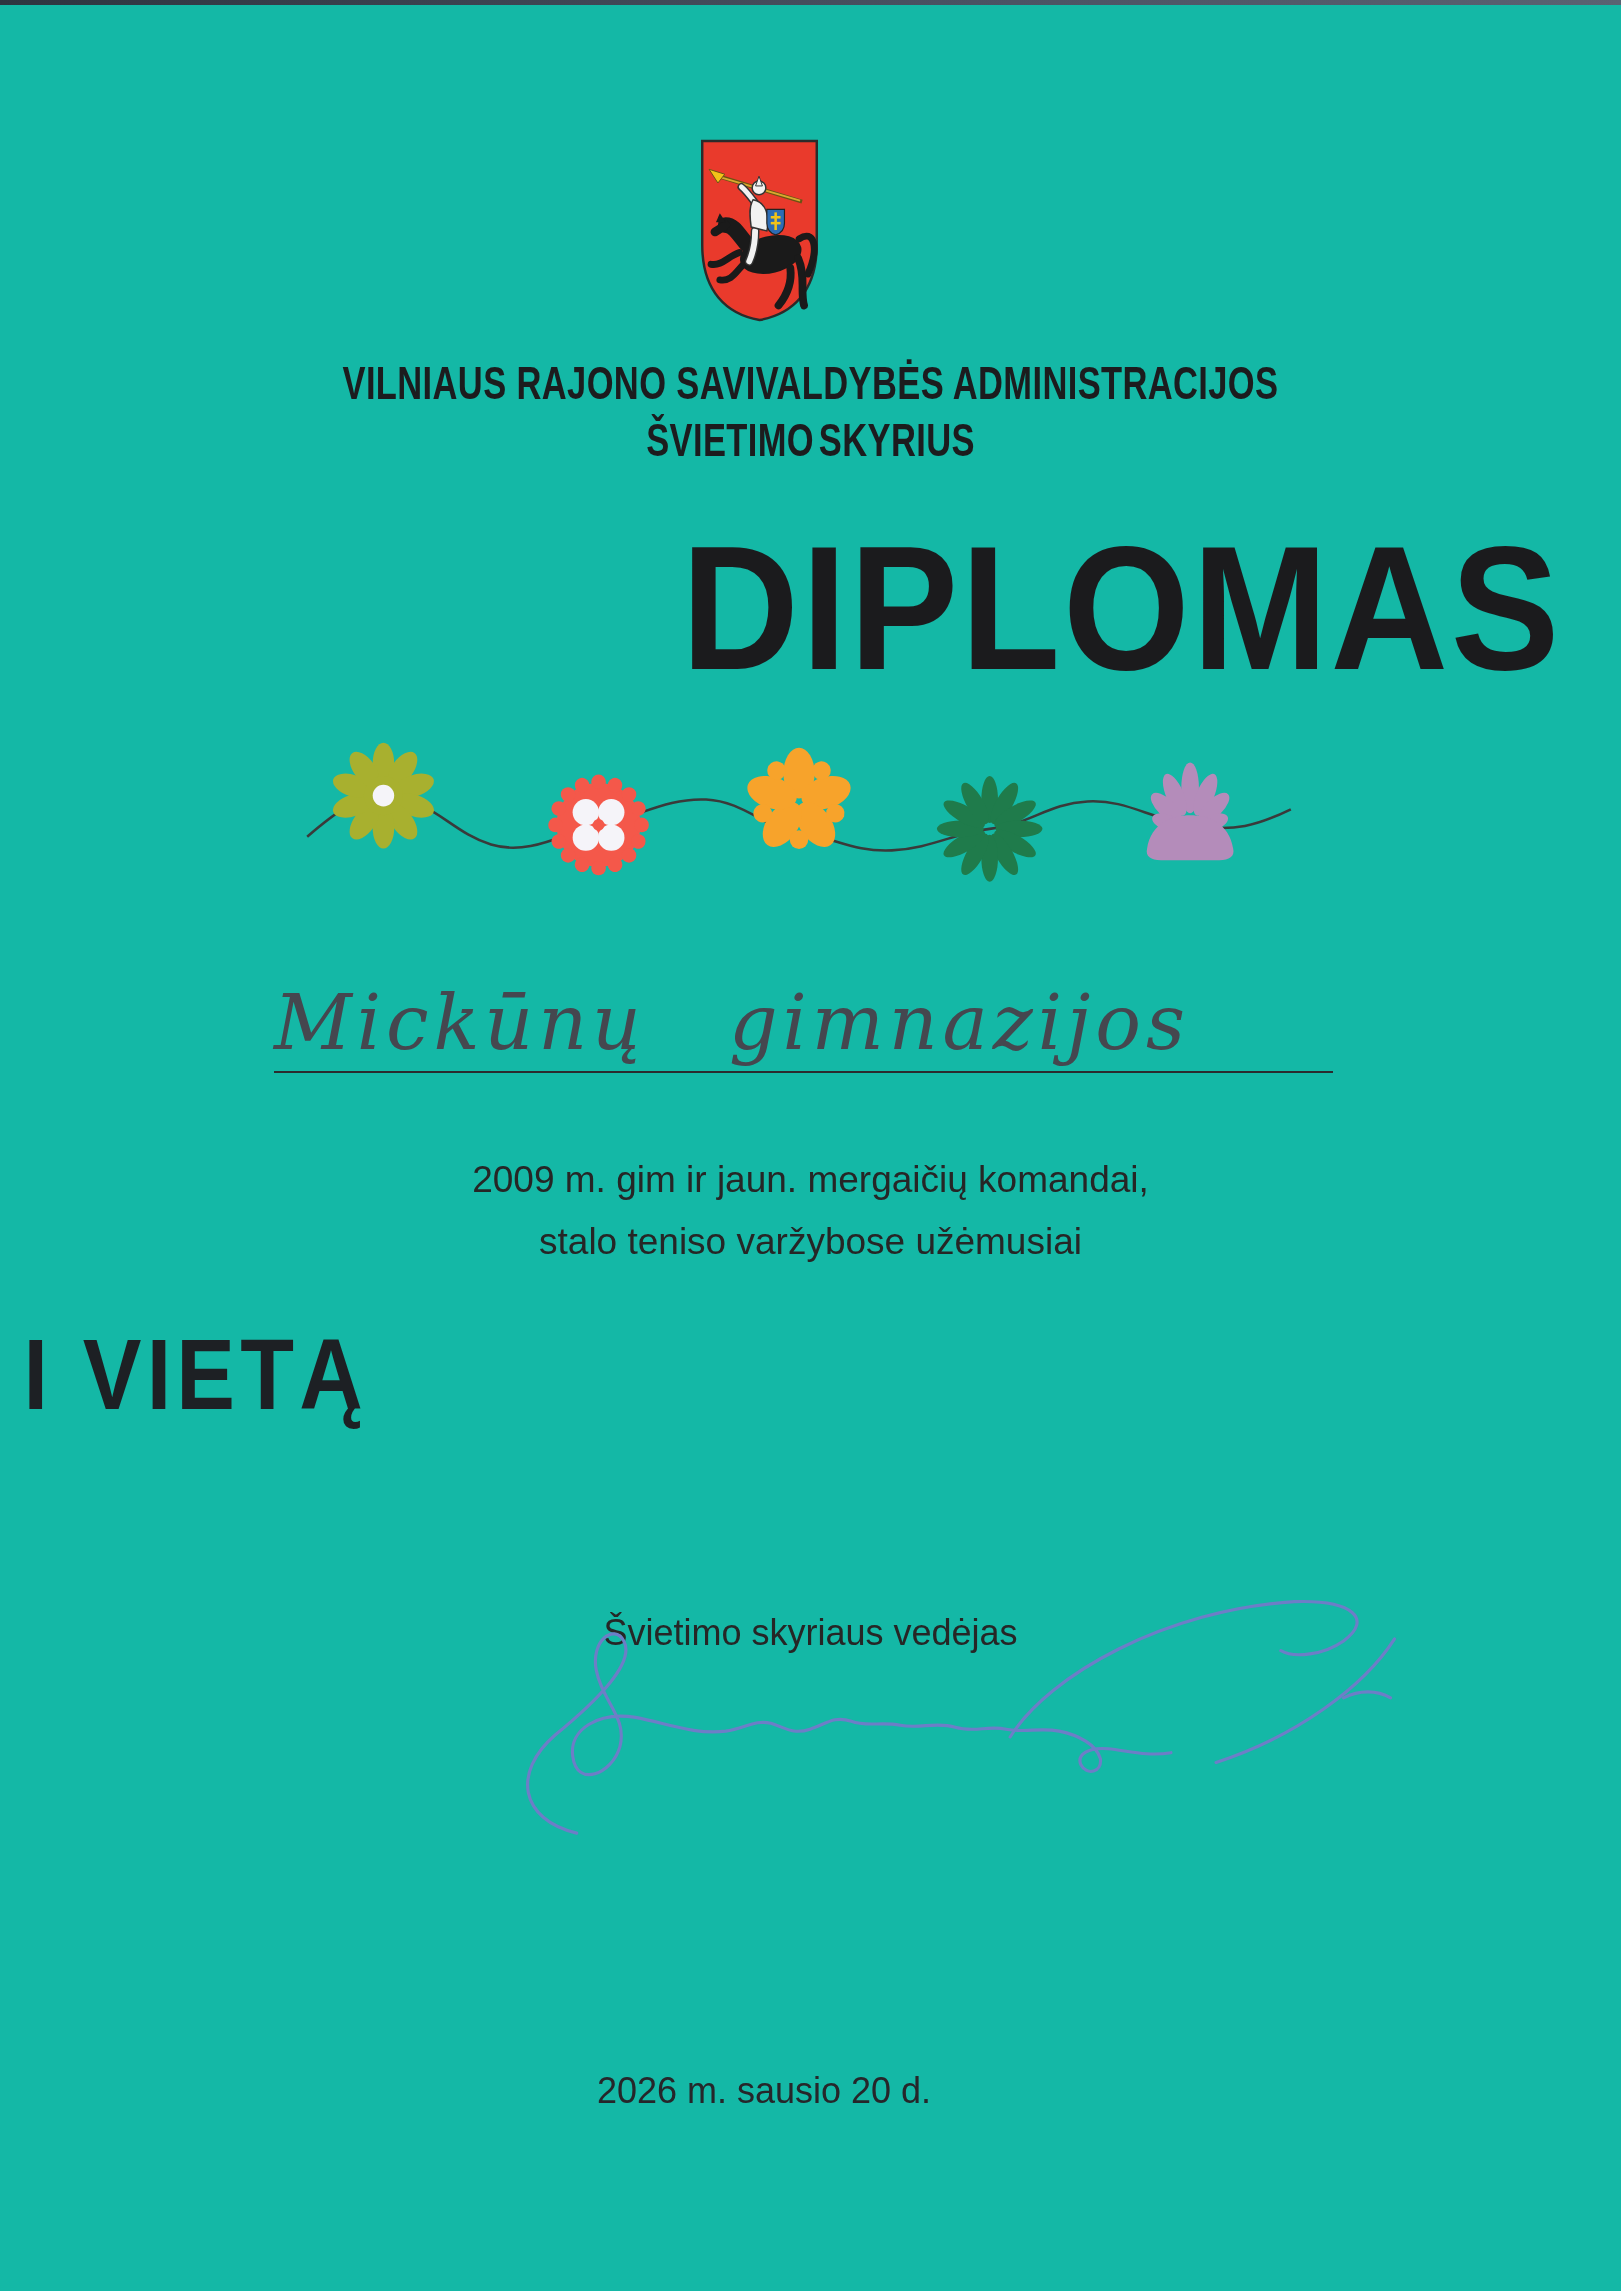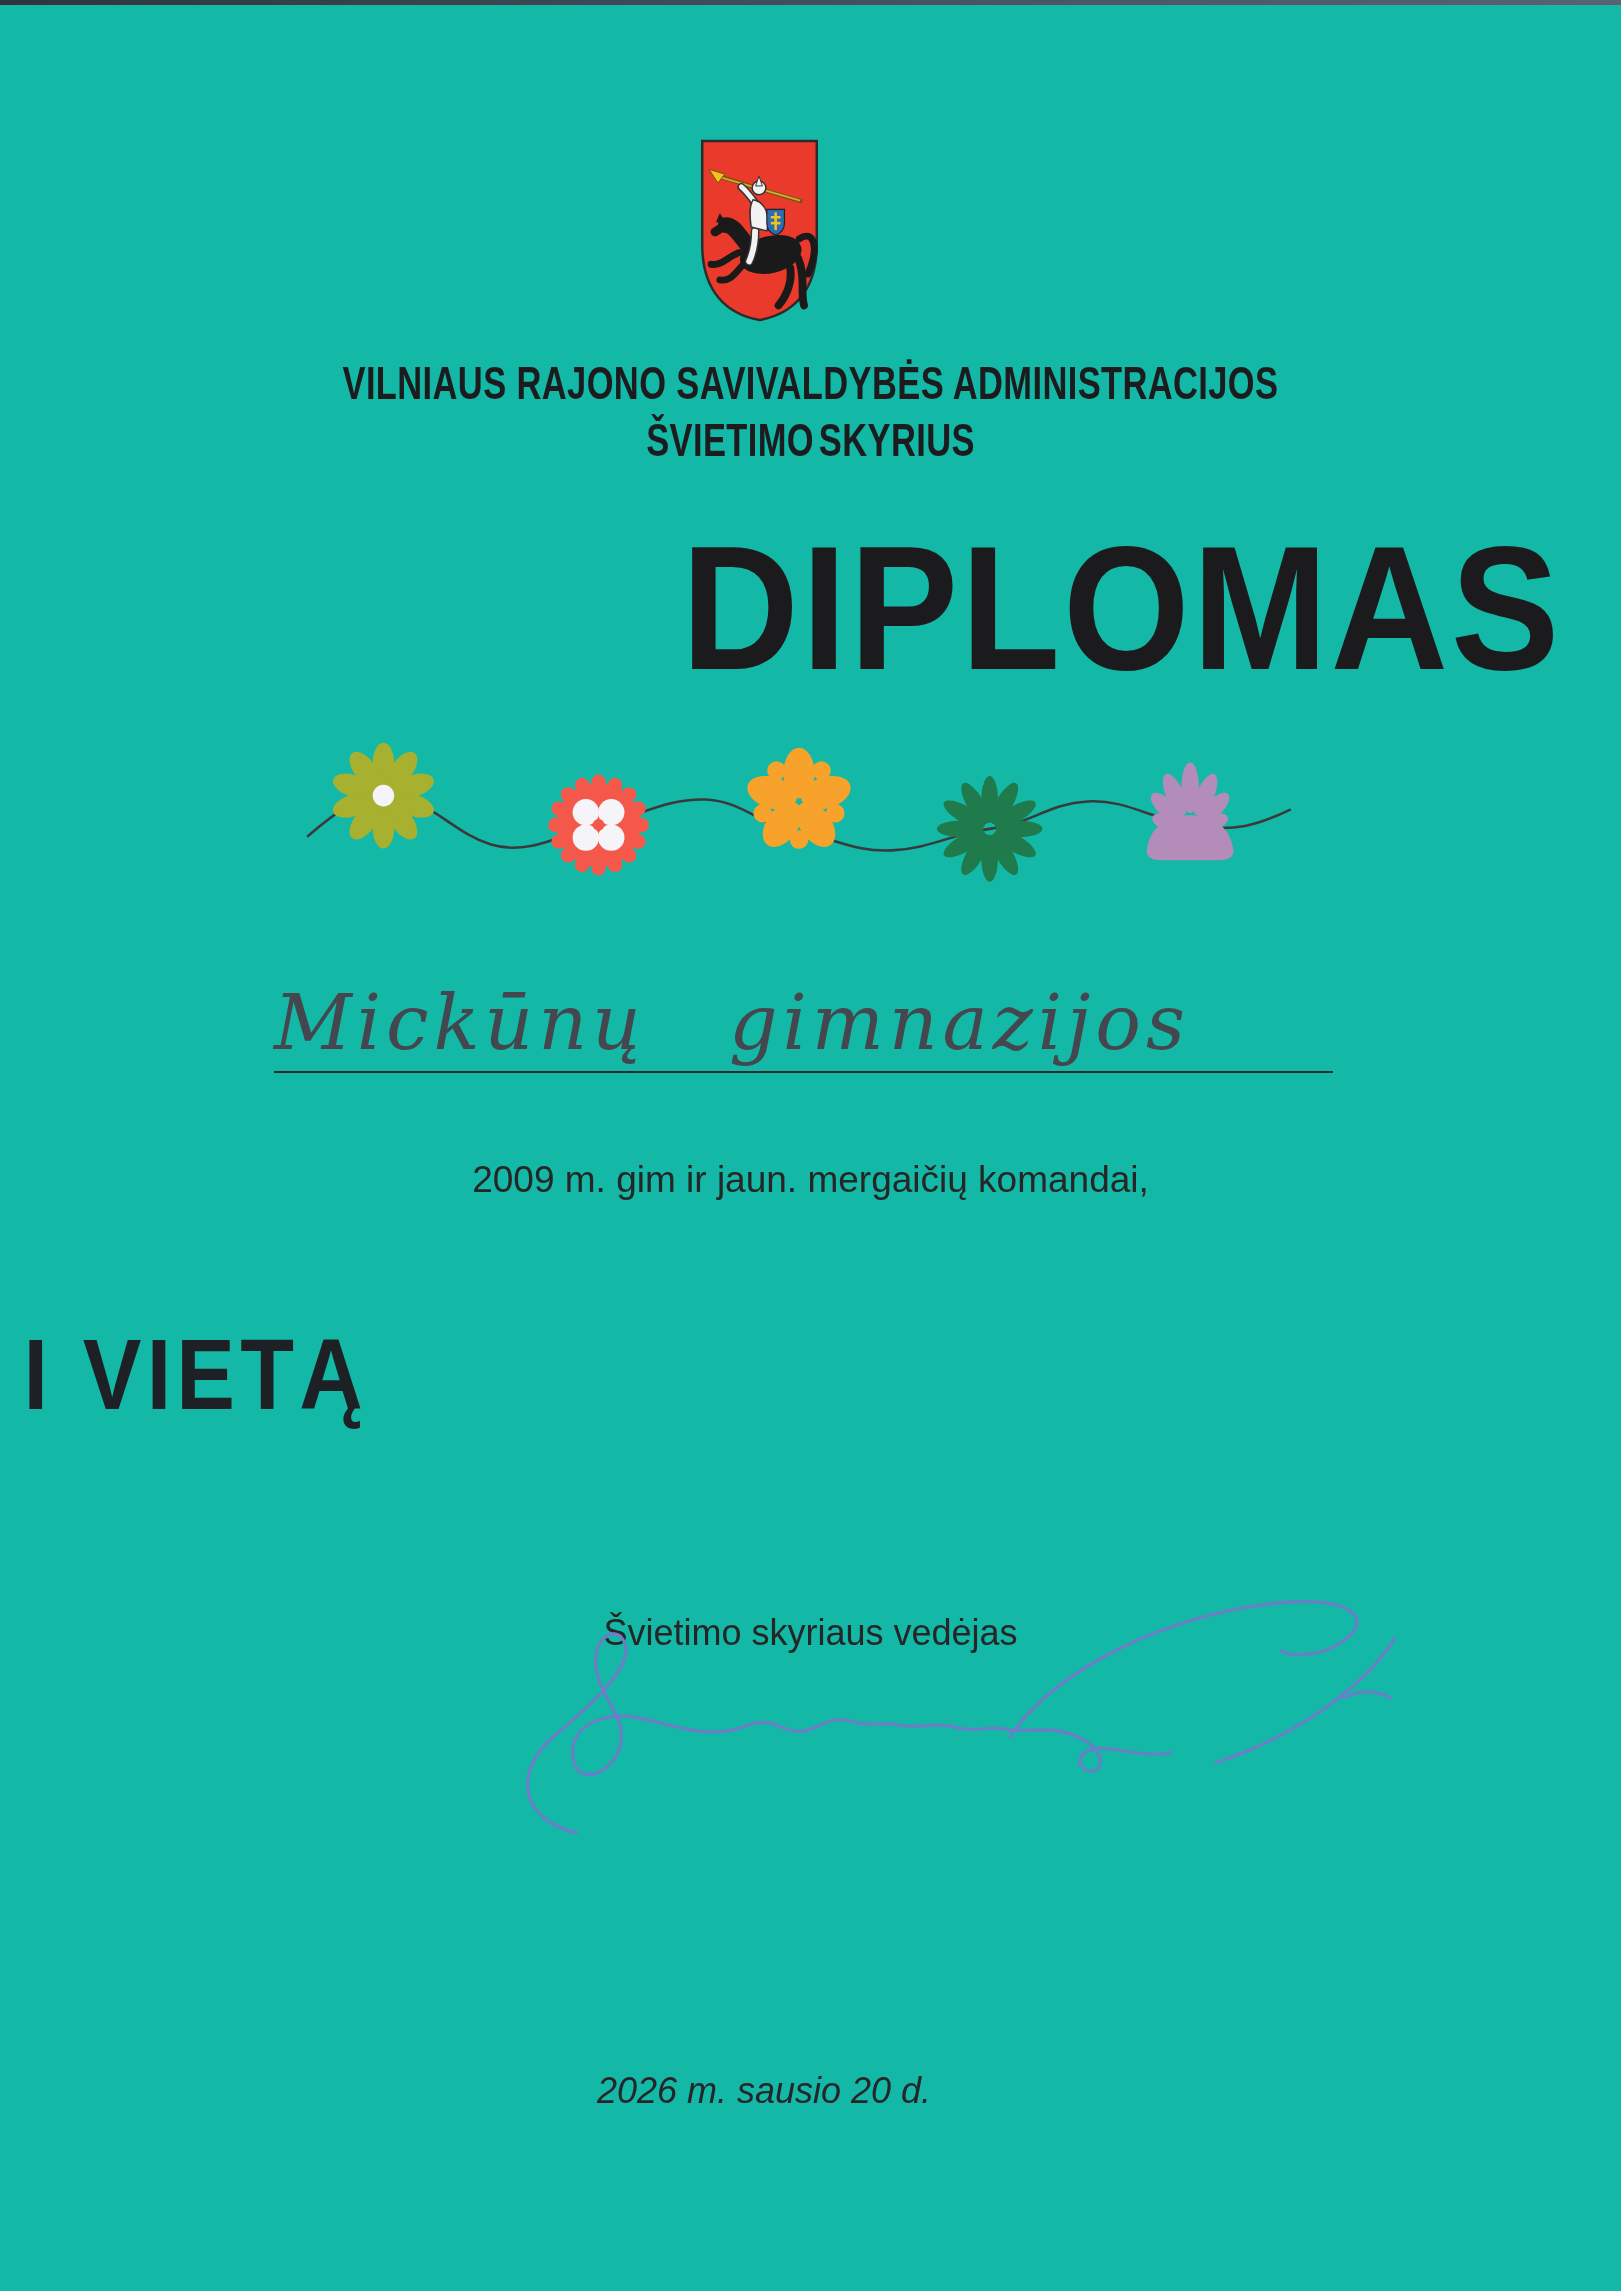--- a/index.html
+++ b/index.html
@@ -34,21 +34,21 @@
     font-size:37px;line-height:62px;color:#262626;}
   .place-wrap{position:absolute;top:1320px;left:0;width:1376px;text-align:left;}
   .place{display:inline-block;font-size:100px;line-height:108px;font-weight:bold;
     letter-spacing:5.9px;transform:scaleX(0.88);transform-origin:50% 50%;color:#1d2024;}
   .sig-label{position:absolute;top:1612px;left:0;width:1621px;text-align:center;
     font-size:36px;color:#262626;}
   .sig-svg{position:absolute;left:461px;top:1580px;}
   .sig-name{position:absolute;top:1808px;left:0;width:1621px;text-align:center;
     font-size:36px;color:#26262a;}
   .date{position:absolute;top:2070px;left:0;width:1621px;text-align:center;
-    font-size:36px;color:#26262a;padding-right:93px;box-sizing:border-box;font-style:italic;}
+    font-size:36px;color:#26262a;padding-right:93px;box-sizing:border-box;}
 </style>
 </head>
 <body>
 
 <div class="page" style="background: #14b8a6;">
 
   <div class="scan-edge"></div>
 
   <svg class="crest" viewBox="0 0 125 190">
     <path d="M4,4 H121 V110 C121,158 96,181 62.5,187 C29,181 4,158 4,110 Z" stroke="#2b2b2b" stroke-width="2.5" fill="#e93a2c"></path>
@@ -191,20 +191,21 @@
       </g>
     </g>
   </svg>
 
   <div class="recipient">
     <span class="recipient-text" style="color: rgb(69, 71, 79);">Mickūnų gimnazijos</span>
   </div>
 
   <div class="body-text">
     <div>2009 m. gim ir jaun. mergaičių komandai,</div>
+    <div>stalo teniso varžybose užėmusiai</div>
   </div>
 
   <div class="place-wrap">
     <span class="place">I VIETĄ</span>
   </div>
 
   <div class="sig-label">Švietimo skyriaus vedėjas</div>
 
   <svg class="sig-svg" width="961" height="265" viewBox="0 0 980 270">
     <g fill="none" stroke-width="3.2" stroke-linecap="round">

